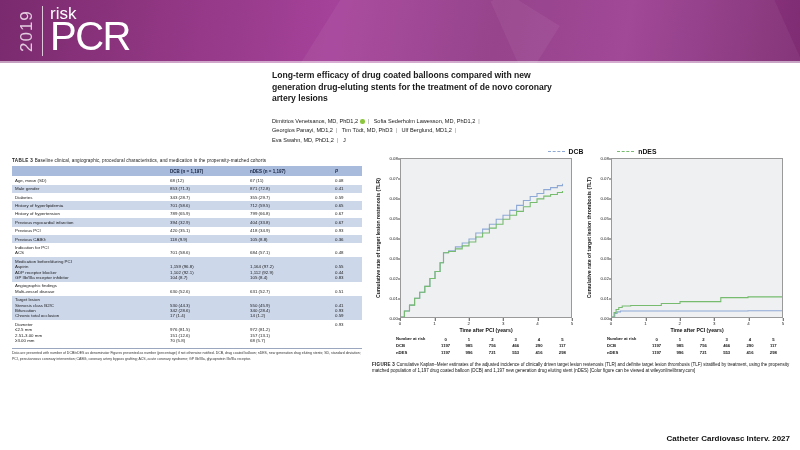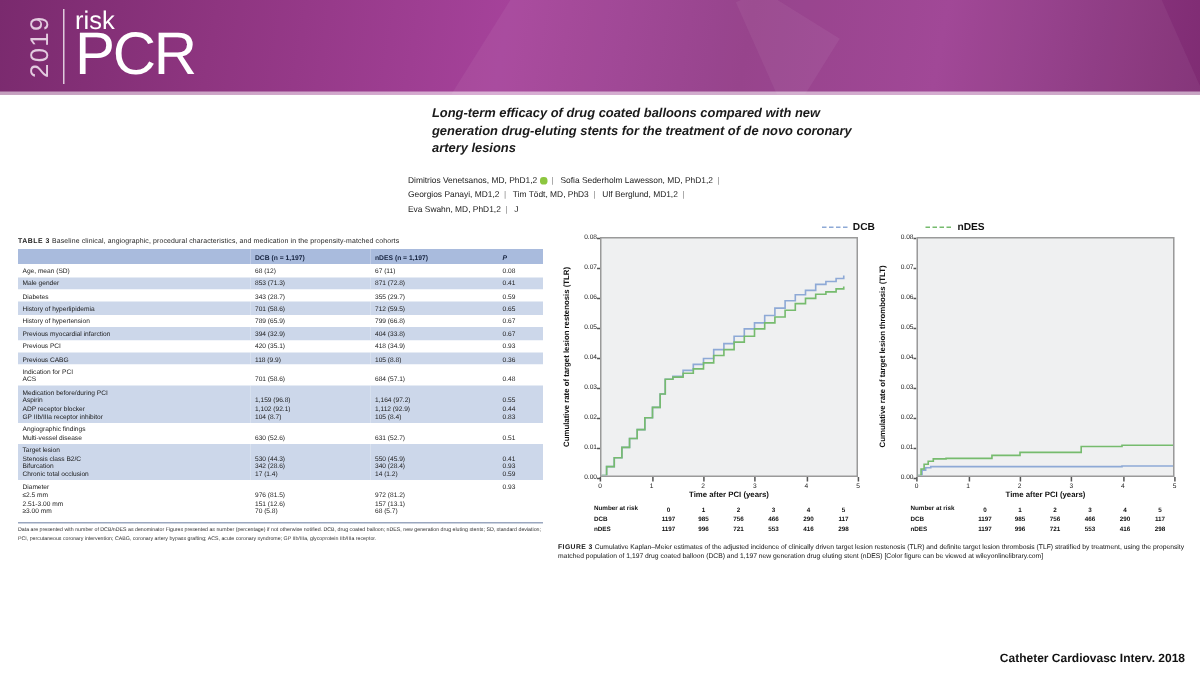--- a/index.html
+++ b/index.html
@@ -39,22 +39,22 @@
   .logo-text{ display:flex; flex-direction:column; justify-content:flex-start; }
   .logo-euro{ color:#fff; font-size:17px; line-height:16px; font-weight:400; letter-spacing:0px; }
   .logo-pcr{ color:#fff; font-size:40px; line-height:29px; font-weight:400; letter-spacing:-1.5px; }
   .slide-title{
     position:absolute; left:178px; top:19px; width:600px;
     color:#ffffff; font-size:19.5px; font-weight:700; letter-spacing:.1px;
   }
 
   
   .paper-title{
-    position:absolute; left:288px; top:70px; width:290px;
-    font-size:8.6px; line-height:11.6px; color:#1a1a1a; font-weight:700;font-style:italic;
+    position:absolute; left:272px; top:70px; width:290px;
+    font-size:8.6px; line-height:11.6px; color:#1a1a1a; font-weight:700;
   }
   .authors{
     position:absolute; left:272px; top:117px; width:300px;
     font-size:5.6px; line-height:9.4px; color:#1a1a1a;
   }
   .authors .aline{ white-space:nowrap; }
   .sep{ color:#888; padding:0 3px; }
   .orcid{
     display:inline-block; width:4.5px; height:4.5px; border-radius:50%;
     background:#8cc63f; vertical-align:middle; margin-left:2px;
@@ -486,14 +486,14 @@
       </div>
 
     </div>
 
     <div class="fig-caption">
       <b>FIGURE 3</b>
       <span>Cumulative Kaplan–Meier estimates of the adjusted incidence of clinically driven target lesion restenosis (TLR) and definite target lesion thrombosis (TLF) stratified by treatment, using the propensity matched population of 1,197 drug coated balloon (DCB) and 1,197 new generation drug eluting stent (nDES) [Color figure can be viewed at wileyonlinelibrary.com]</span>
     </div>
   </div>
 
-  <div class="footer-cite">Catheter Cardiovasc Interv. 2018</div>
+  <div class="footer-cite">Catheter Cardiovasc Interv. 2027</div>
 </div>
 
 </body></html>

